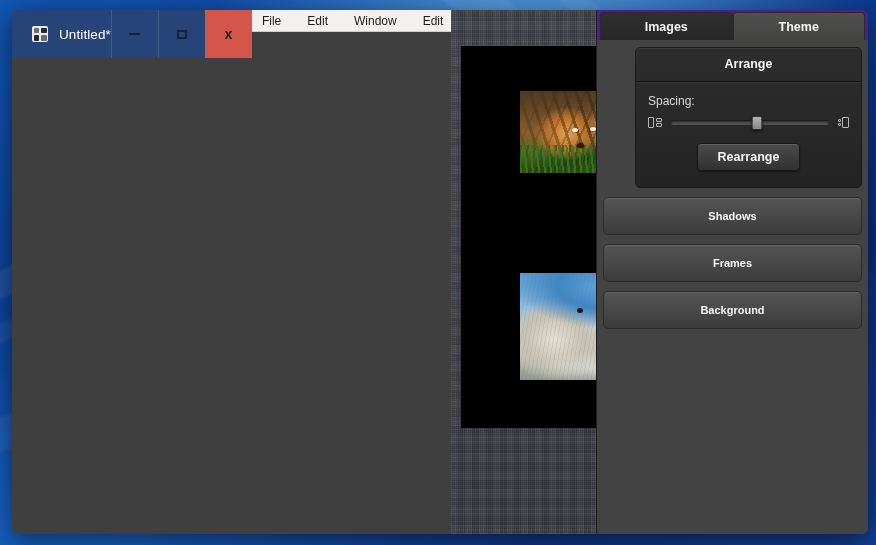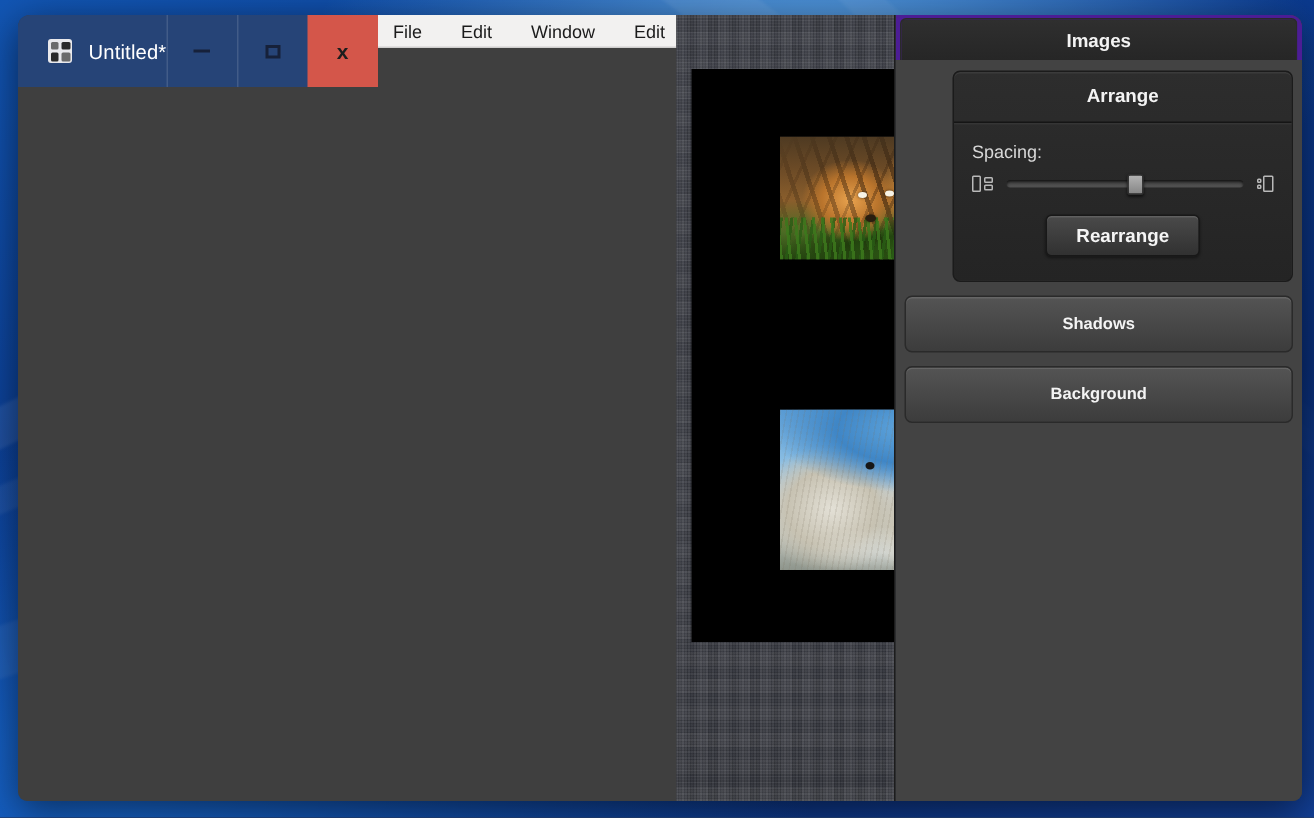--- a/index.html
+++ b/index.html
@@ -327,20 +327,21 @@
           <span class="eye dark" style="left:26%; top:55%; width:18px; height:11px; border-radius:45%;"></span>
         </div>
 
       </div>
     </div>
 
     <div id="side-panel">
 
       <div id="tabstrip">
         <div class="tab active">Images</div>
+        <div class="tab inactive">Theme</div>
       </div>
 
       <div id="panel-content">
 
         <div class="card">
           <div class="card-header">Arrange</div>
           <div class="card-body">
             <div class="field-label">Spacing:</div>
             <div class="slider-row">
               <span class="sp-icon">
@@ -359,19 +360,20 @@
                   <span class="bx" style="width:3px;height:3px;"></span>
                 </span>
                 <span class="bx" style="width:7px;height:11px;"></span>
               </span>
             </div>
             <button class="btn">Rearrange</button>
           </div>
         </div>
 
         <button class="section-btn">Shadows</button>
+        <button class="section-btn">Frames</button>
         <button class="section-btn">Background</button>
 
       </div>
     </div>
 
   </div>
 </div>
 
 </body></html>

